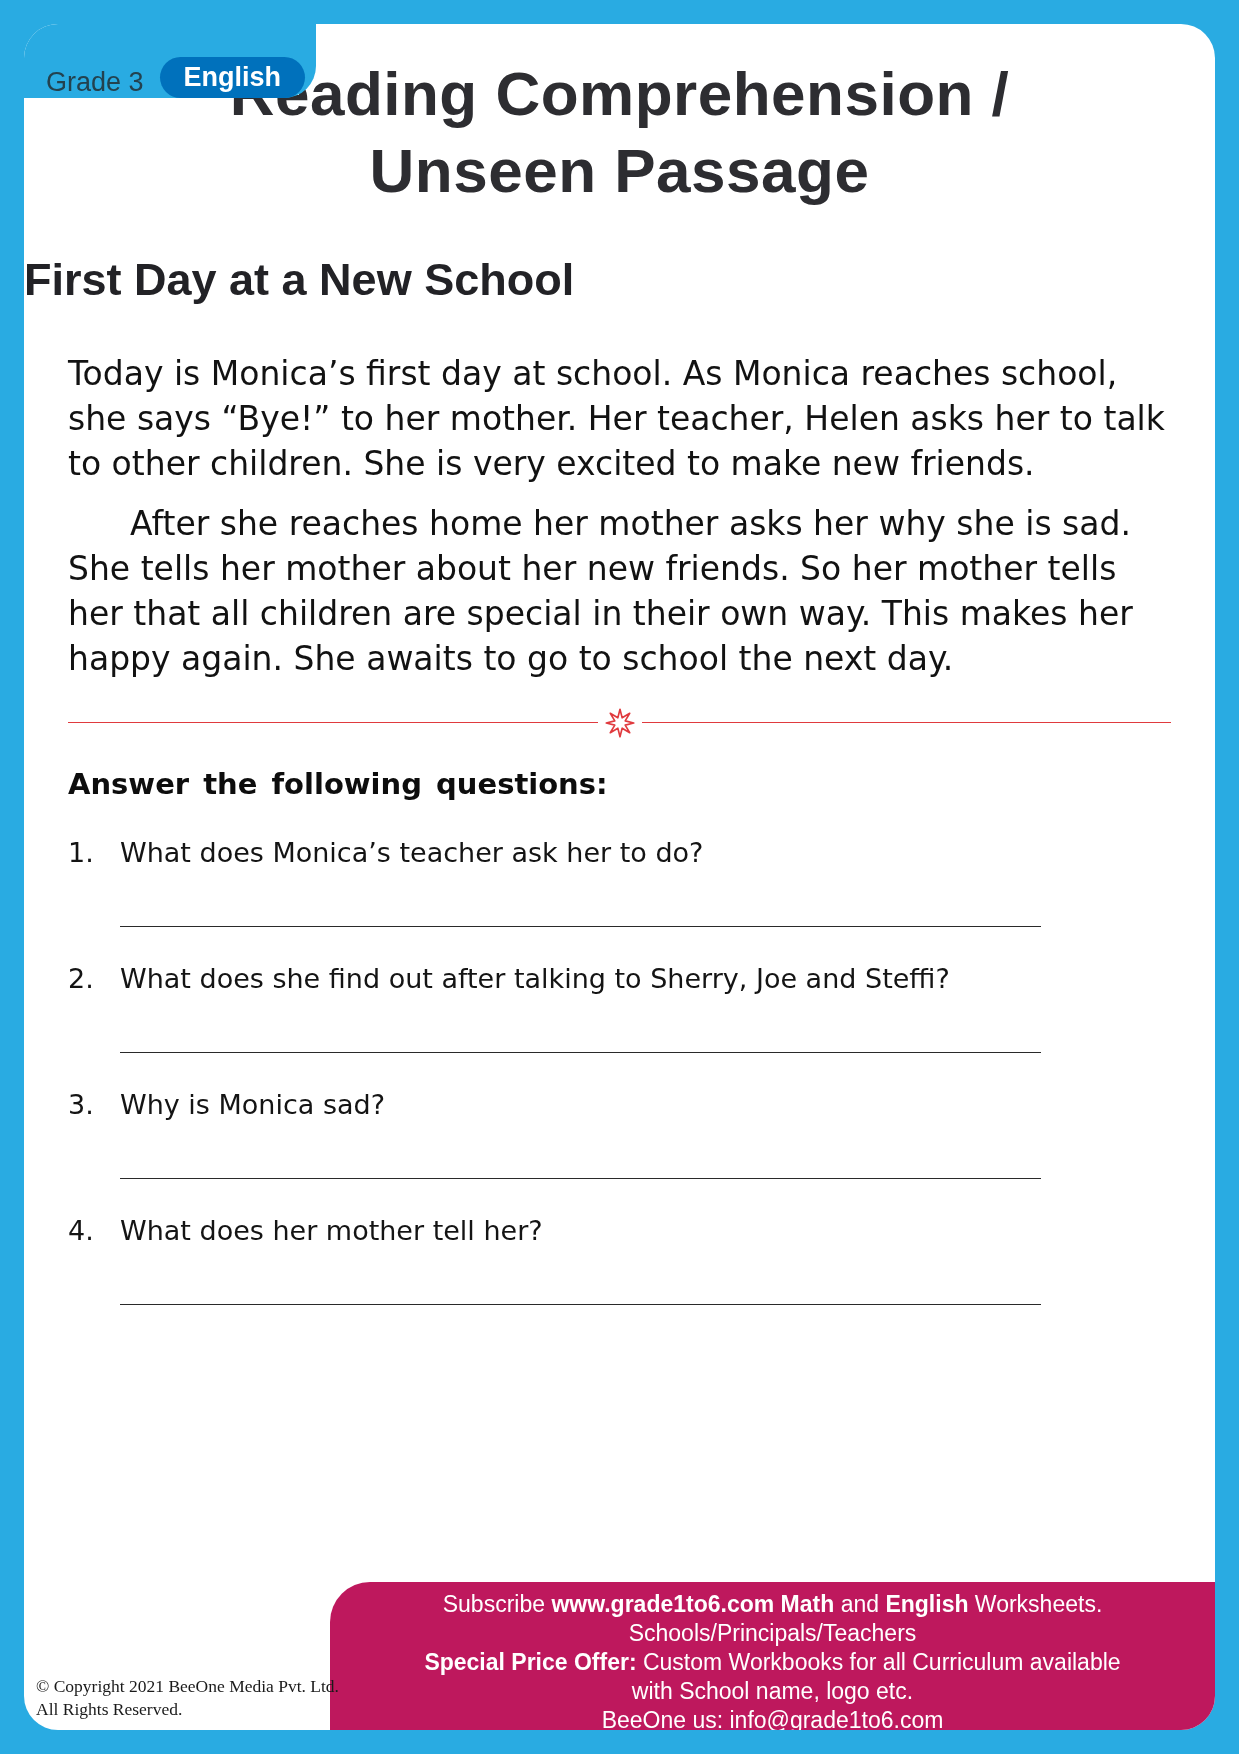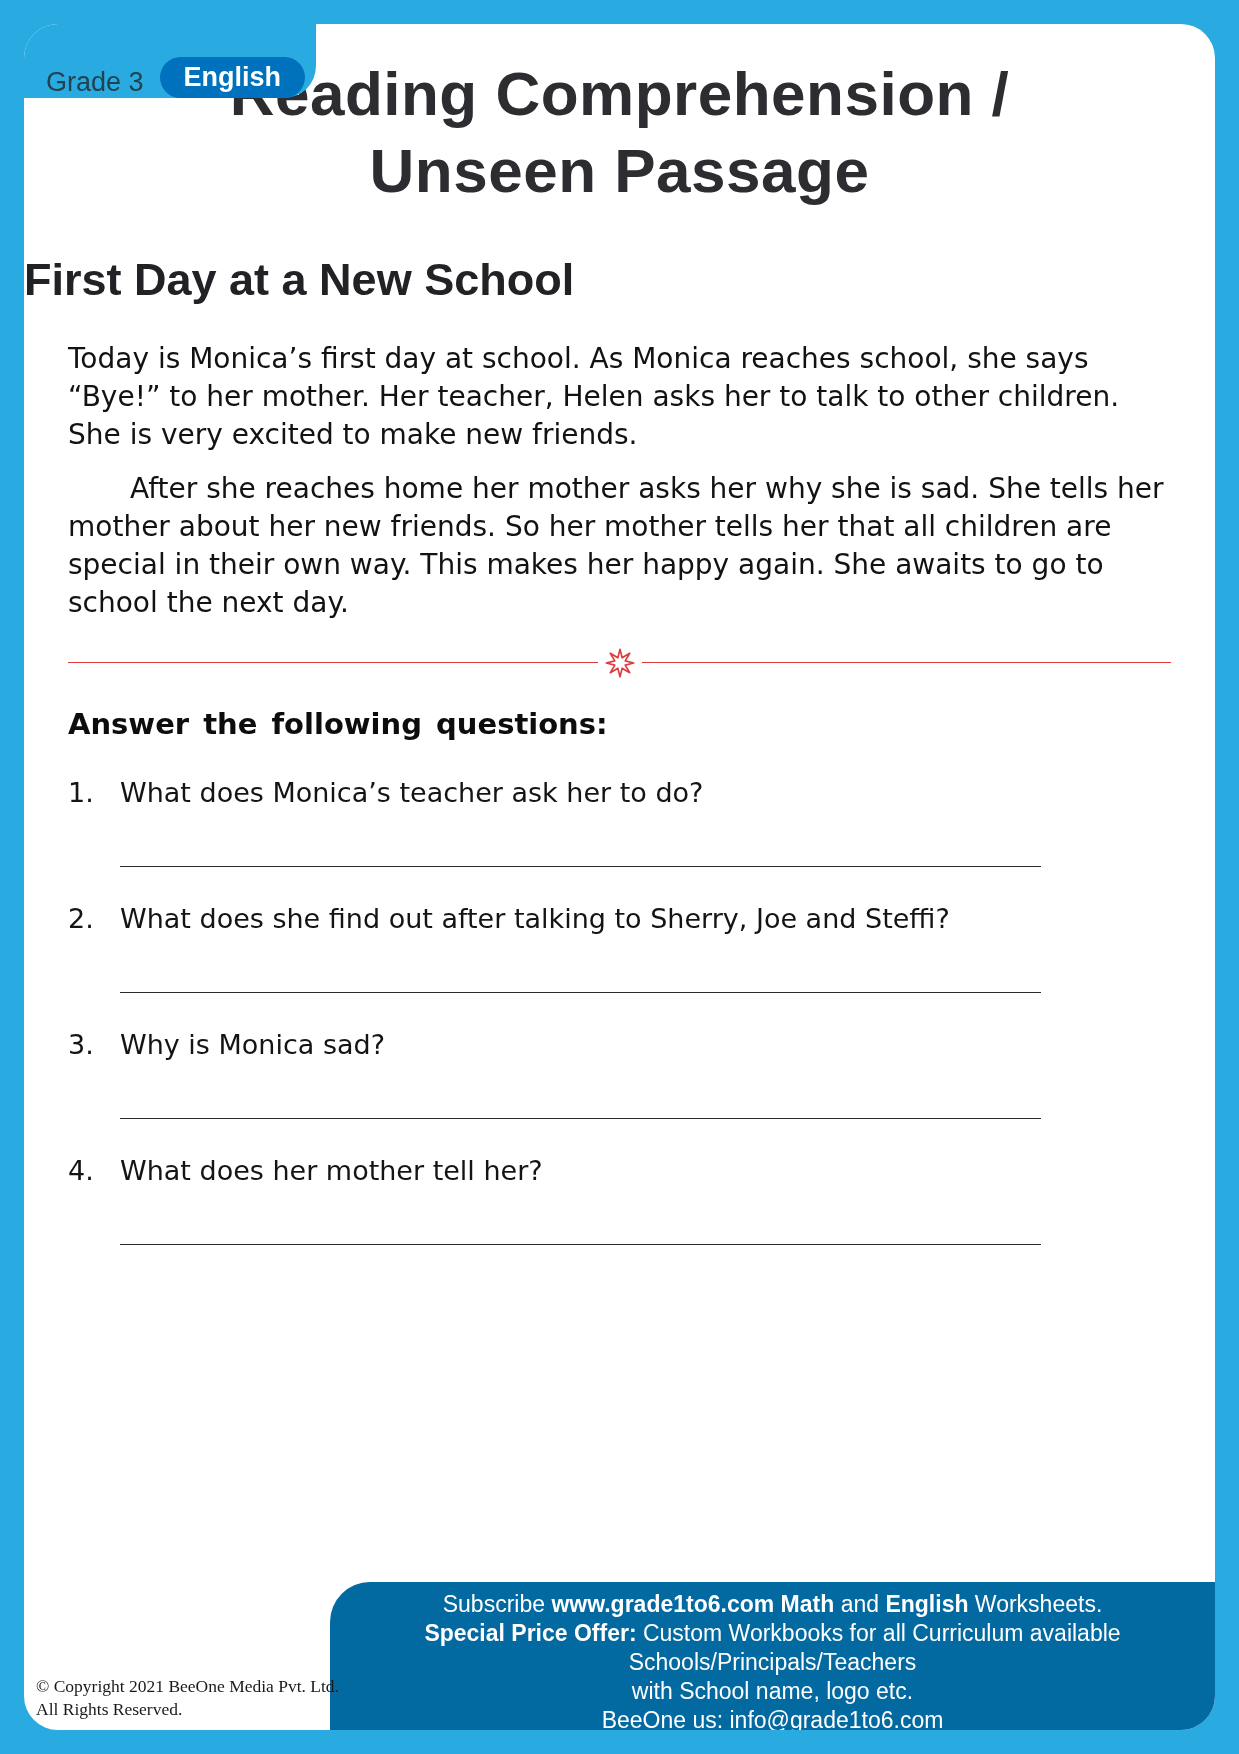--- a/index.html
+++ b/index.html
@@ -58,22 +58,22 @@
   }
   .passage-title{
     margin-top:44px;
     text-align:left;
     font-family:"Liberation Sans", sans-serif;
     font-weight:800;
     font-size:45px;
     color:#222226;
   }
   .passage{
-    margin:34px 44px 0 44px;
-    font-size:28px;
+    margin:46px 44px 0 44px;
+    font-size:33px;
     line-height:1.36;
     color:#121212;
   }
   .passage p{margin:0;}
   .passage p + p{margin-top:16px;}
   .passage p.indent{text-indent:62px;}
   .divider{
     margin:40px 44px 0 44px;
     position:relative;
     border-top:1.6px solid #e03a3e;
@@ -107,21 +107,21 @@
   .q-text{flex:1;}
   .answer-line{
     margin:58px 130px 0 52px;
     border-bottom:1.6px solid #2a2a2a;
     height:0;
   }
   .footer-box{
     position:absolute;
     left:306px;right:0;bottom:0;
     height:148px;
-    background:#0369a1;
+    background:#be185d;
     border-top-left-radius:40px;
     color:#ffffff;
     text-align:center;
     font-size:23px;
     line-height:29px;
     padding-top:8px;
     box-sizing:border-box;
     font-family:"Liberation Sans", sans-serif;
   }
   .footer-box b{font-weight:bold;}
@@ -196,24 +196,24 @@
       <span class="q-number">4.</span>
       <span class="q-text">What does her mother tell her?</span>
     </div>
     <div class="answer-line"></div>
   </div>
 
   <div class="footer-box">
     <div>
       <span>Subscribe </span><b>www.grade1to6.com Math</b><span> and </span><b>English</b><span> Worksheets.</span>
     </div>
+    <div>Schools/Principals/Teachers</div>
     <div>
       <b>Special Price Offer:</b><span> Custom Workbooks for all Curriculum available</span>
     </div>
-    <div>Schools/Principals/Teachers</div>
     <div>with School name, logo etc.</div>
     <div>BeeOne us: info@grade1to6.com</div>
   </div>
 
   <div class="copyright">
     <div>© Copyright 2021 BeeOne Media Pvt. Ltd.</div>
     <div>All Rights Reserved.</div>
   </div>
 
 </div>

